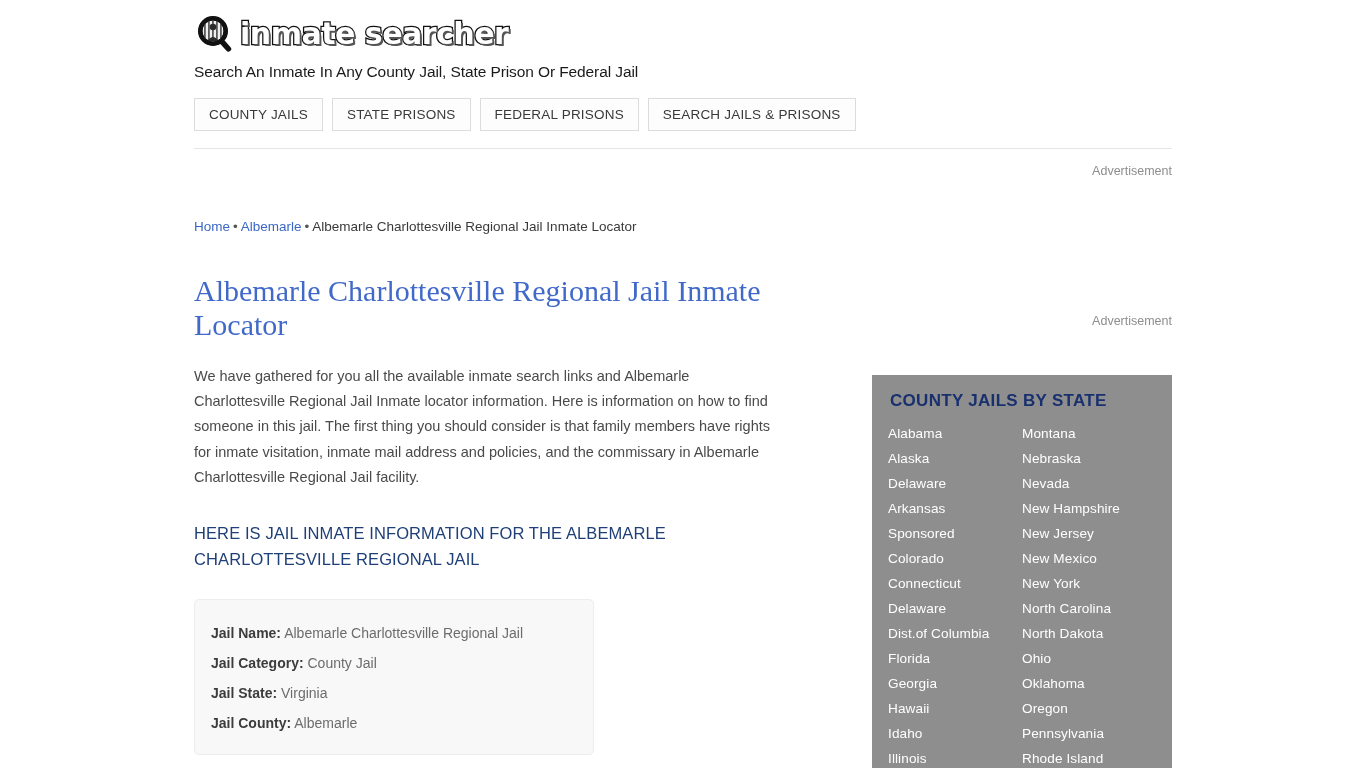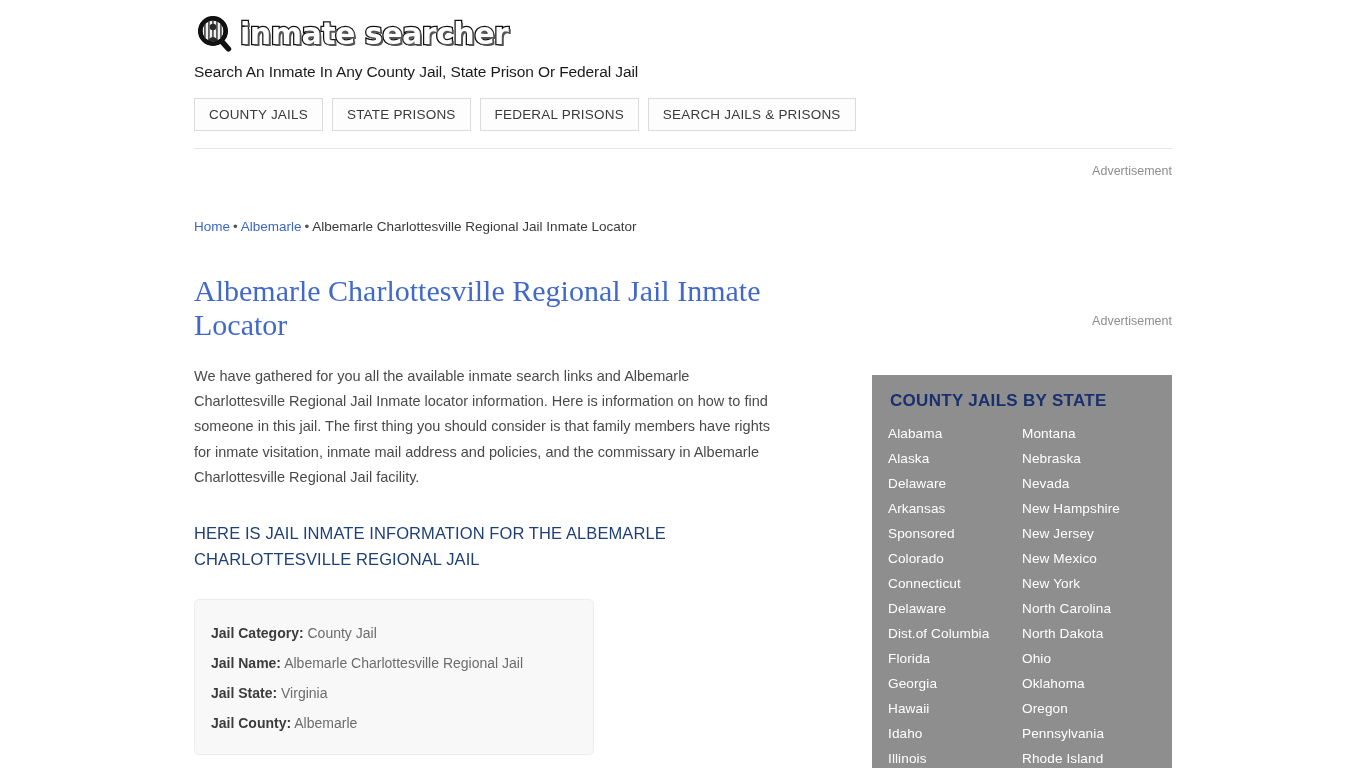--- a/index.html
+++ b/index.html
@@ -207,26 +207,26 @@
 
     <h1 class="page-title">Albemarle Charlottesville Regional Jail Inmate Locator</h1>
 
     <p class="intro">We have gathered for you all the available inmate search links and Albemarle Charlottesville Regional Jail Inmate locator information. Here is information on how to find someone in this jail. The first thing you should consider is that family members have rights for inmate visitation, inmate mail address and policies, and the commissary in Albemarle Charlottesville Regional Jail facility.</p>
 
 
     <h2 class="section-heading">HERE IS JAIL INMATE INFORMATION FOR THE ALBEMARLE CHARLOTTESVILLE REGIONAL JAIL</h2>
 
     <div class="info-box">
       <div class="info-row">
+        <span class="k">Jail Name:</span>
+        <span>Albemarle Charlottesville Regional Jail</span>
+      </div>
+      <div class="info-row">
         <span class="k">Jail Category:</span>
         <span>County Jail</span>
-      </div>
-      <div class="info-row">
-        <span class="k">Jail Name:</span>
-        <span>Albemarle Charlottesville Regional Jail</span>
       </div>
       <div class="info-row">
         <span class="k">Jail State:</span>
         <span>Virginia</span>
       </div>
       <div class="info-row">
         <span class="k">Jail County:</span>
         <span>Albemarle</span>
       </div>
 

